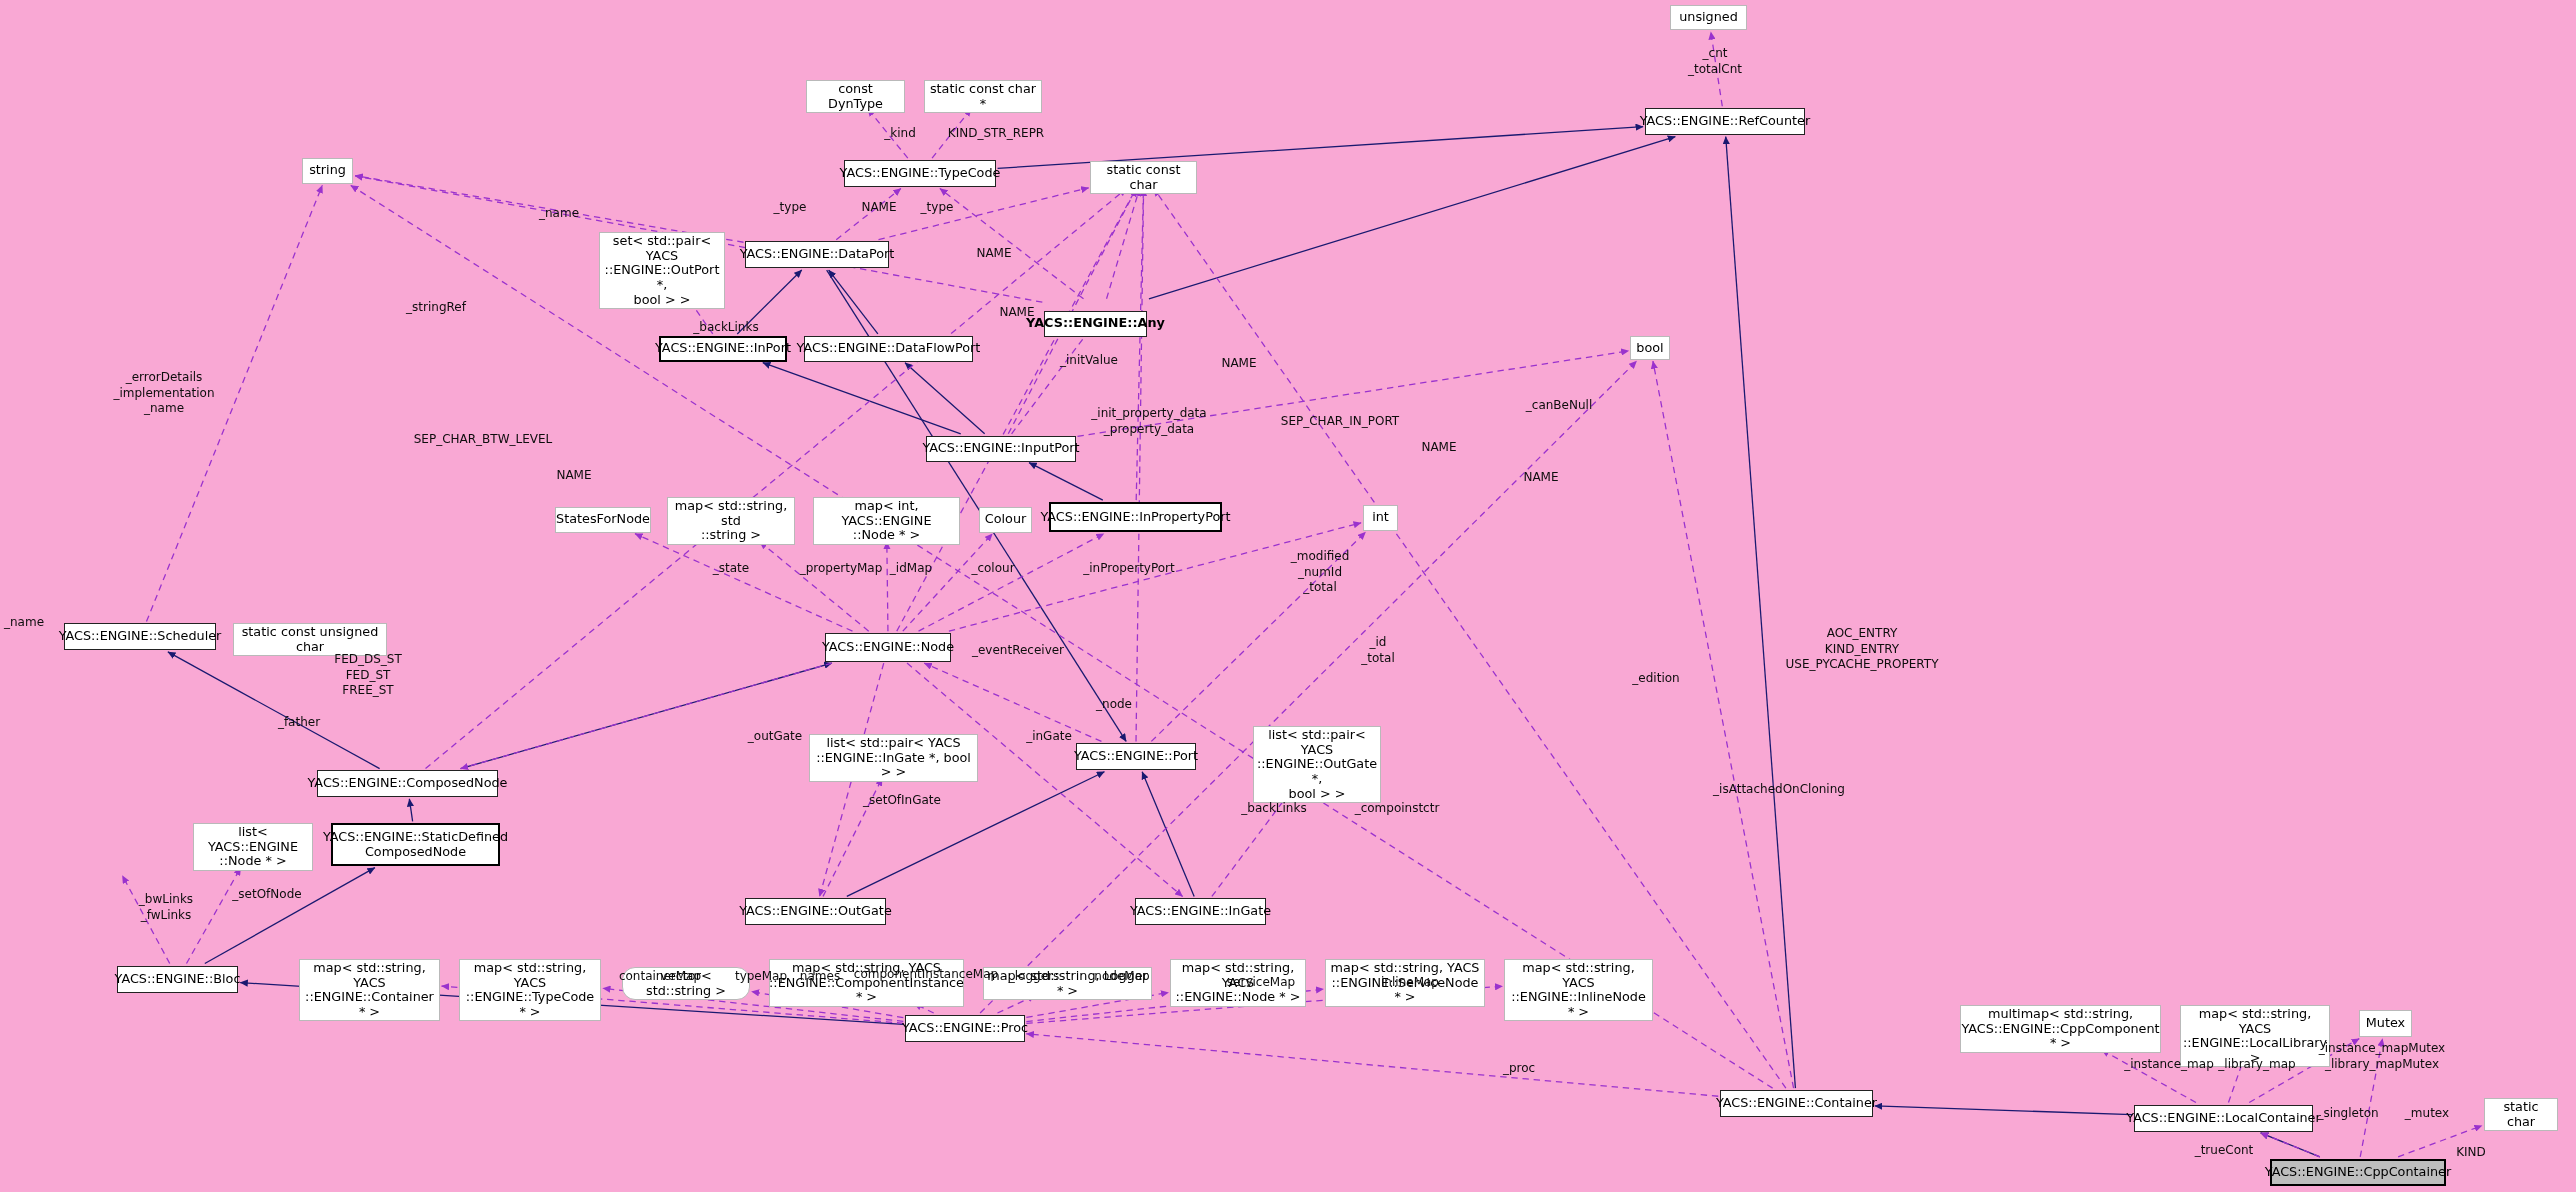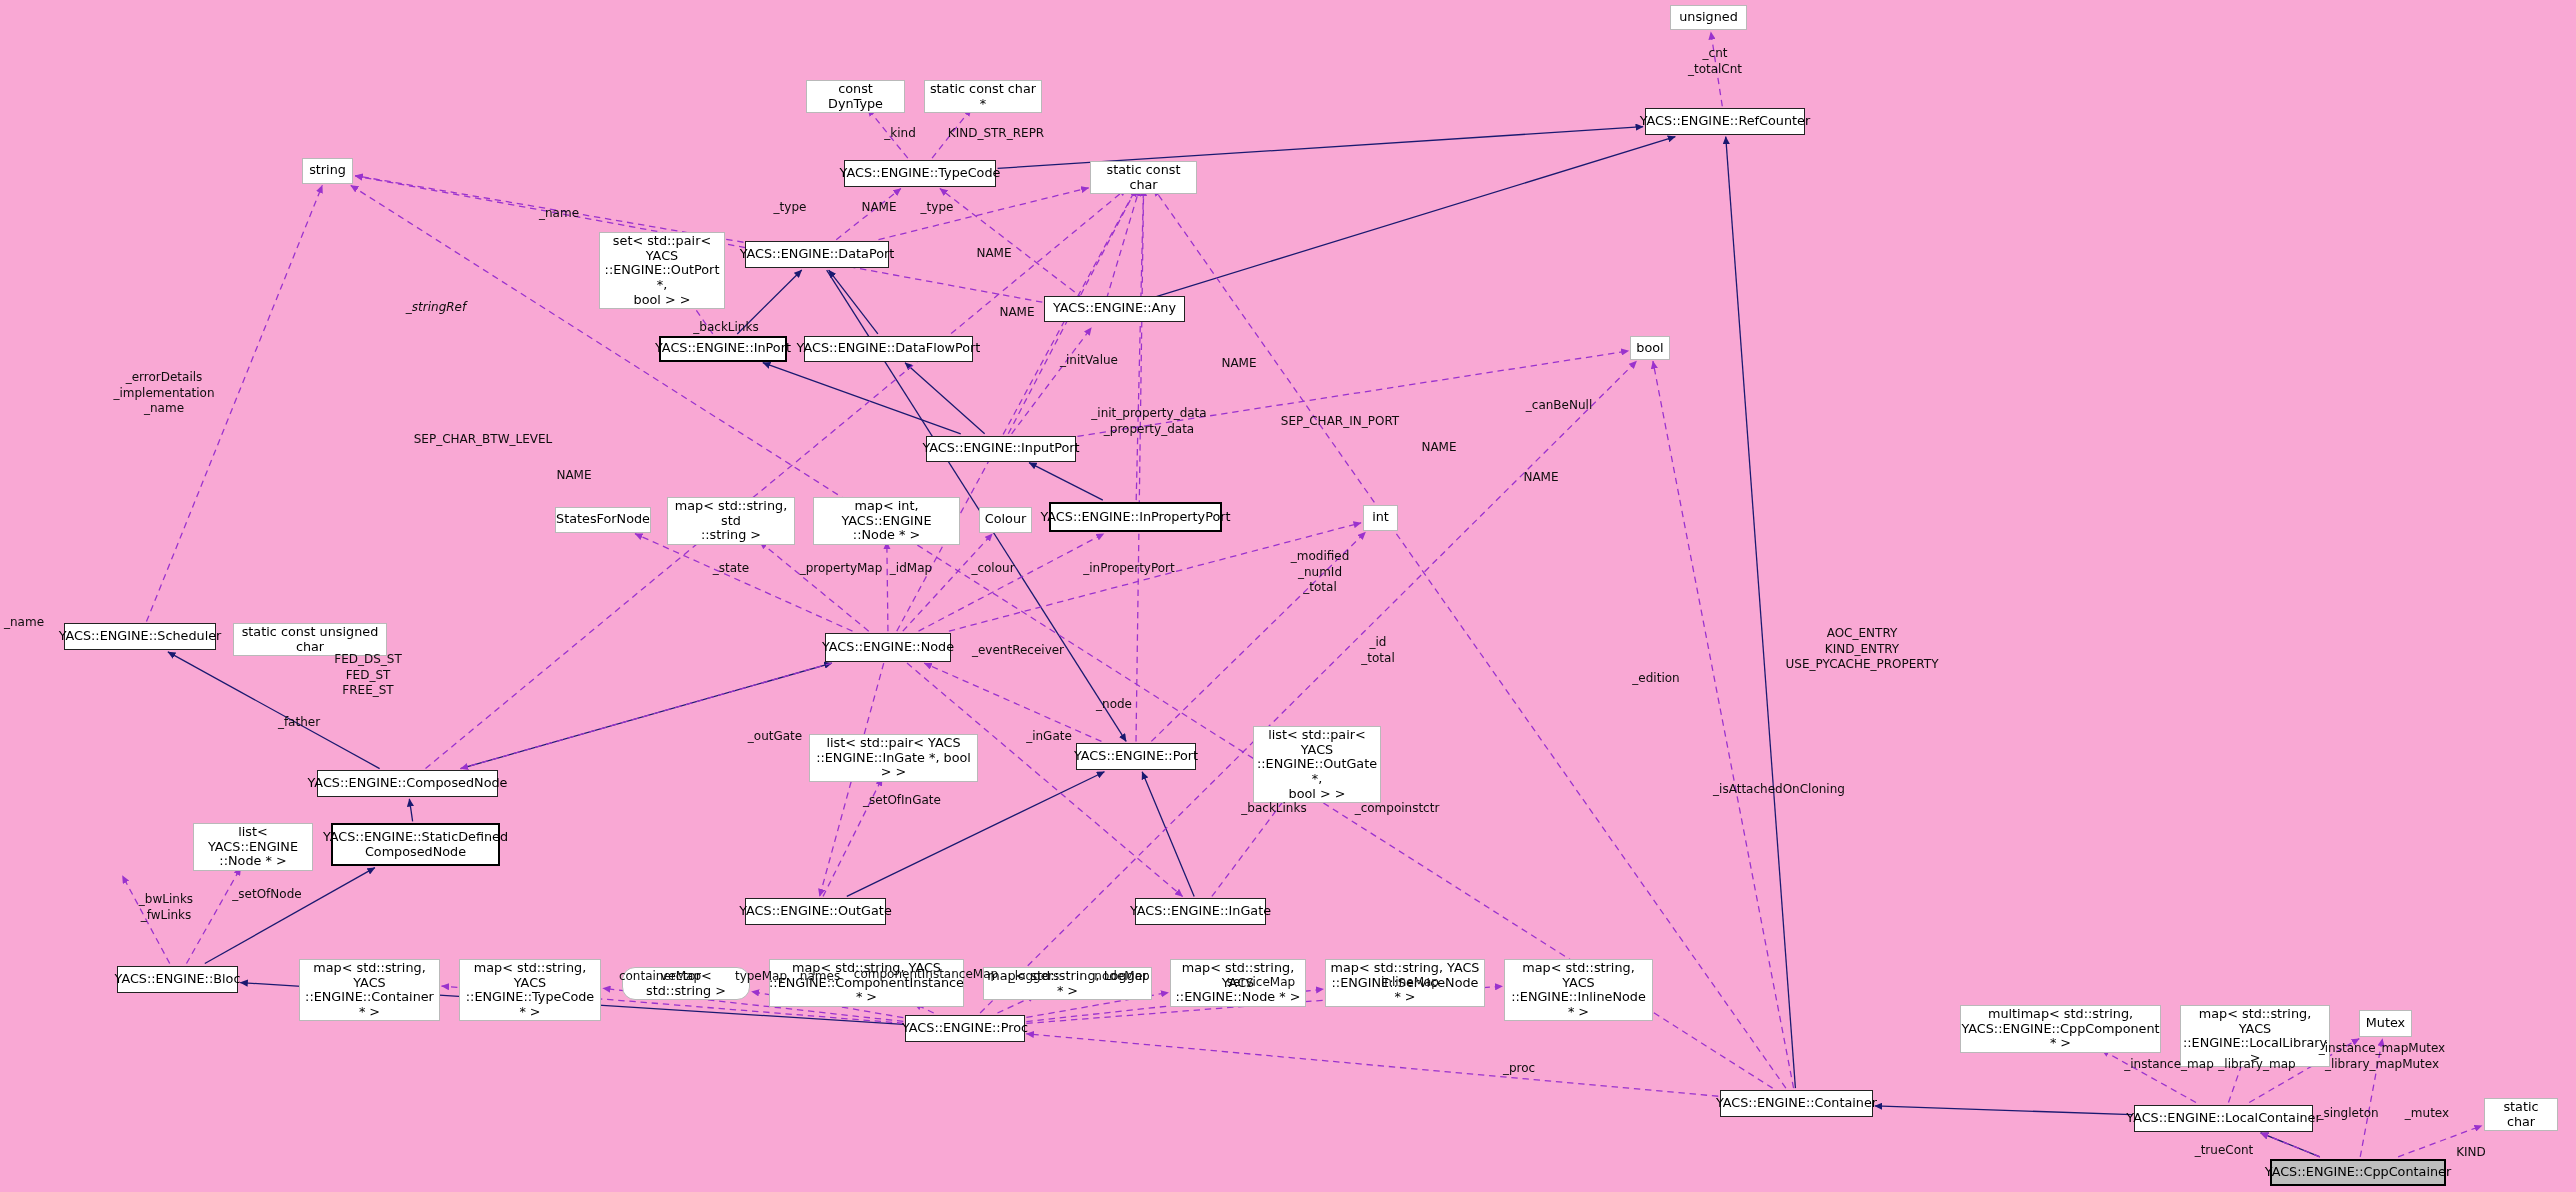--- a/index.html
+++ b/index.html
@@ -107,21 +107,21 @@
     <div class="node class" style="left: 1645px; top: 108px; width: 160px; min-height: 27px;">YACS::ENGINE::RefCounter</div>
     <div class="node plain" style="left: 806px; top: 80px; width: 99px; min-height: 27px;">const DynType</div>
     <div class="node plain" style="left: 924px; top: 80px; width: 118px; min-height: 27px;">static const char *</div>
     <div class="node class" style="left: 844px; top: 160px; width: 152px; min-height: 27px;">YACS::ENGINE::TypeCode</div>
     <div class="node plain" style="left: 1090px; top: 161px; width: 107px; min-height: 25.6px;">static const char</div>
     <div class="node plain" style="left: 302px; top: 158px; width: 51px; min-height: 25.6px;">string</div>
     <div class="node plain" style="left: 599px; top: 232px; width: 126px; min-height: 61px;">set&lt; std::pair&lt; YACS
 ::ENGINE::OutPort *,
 bool &gt; &gt;</div>
     <div class="node class" style="left: 745px; top: 241px; width: 144px; min-height: 27px;">YACS::ENGINE::DataPort</div>
-    <div class="node class" style="left: 1044px; top: 296px; width: 141px; min-height: 25.6px;">YACS::ENGINE::Any</div>
+    <div class="node class" style="left: 1044px; top: 311px; width: 103px; min-height: 25.6px; font-weight: bold;">YACS::ENGINE::Any</div>
     <div class="node class-bold" style="left: 659px; top: 336px; width: 128px; min-height: 25.6px;">YACS::ENGINE::InPort</div>
     <div class="node class" style="left: 804px; top: 336px; width: 169px; min-height: 25.6px;">YACS::ENGINE::DataFlowPort</div>
     <div class="node class" style="left: 926px; top: 436px; width: 150px; min-height: 25.6px;">YACS::ENGINE::InputPort</div>
     <div class="node plain" style="left: 1630px; top: 336px; width: 40px; min-height: 24px;">bool</div>
     <div class="node plain" style="left: 555px; top: 507px; width: 96px; min-height: 25.6px;">StatesForNode</div>
     <div class="node plain" style="left: 667px; top: 497px; width: 128px; min-height: 43px;">map&lt; std::string, std
 ::string &gt;</div>
     <div class="node plain" style="left: 813px; top: 497px; width: 147px; min-height: 43px;">map&lt; int, YACS::ENGINE
 ::Node * &gt;</div>
     <div class="node plain" style="left: 979px; top: 507px; width: 53px; min-height: 25.6px;">Colour</div>
@@ -172,21 +172,21 @@
 _totalCnt</div>
     <div class="elabel" style="left: 900px; top: 134px;">_kind</div>
     <div class="elabel" style="left: 996px; top: 134px;">KIND_STR_REPR</div>
     <div class="elabel" style="left: 790px; top: 208px;">_type</div>
     <div class="elabel" style="left: 879px; top: 208px;">NAME</div>
     <div class="elabel" style="left: 937px; top: 208px;">_type</div>
     <div class="elabel" style="left: 559px; top: 214px;">_name</div>
     <div class="elabel" style="left: 994px; top: 254px;">NAME</div>
     <div class="elabel" style="left: 1017px; top: 313px;">NAME</div>
     <div class="elabel" style="left: 726px; top: 328px;">_backLinks</div>
-    <div class="elabel" style="left: 436px; top: 308px; font-style: italic;">_stringRef</div>
+    <div class="elabel" style="left: 436px; top: 308px;">_stringRef</div>
     <div class="elabel" style="left: 1089px; top: 361px;">_initValue</div>
     <div class="elabel" style="left: 1239px; top: 364px;">NAME</div>
     <div class="elabel" style="left: 1559px; top: 406px;">_canBeNull</div>
     <div class="elabel" style="left: 1149px; top: 422px;">_init_property_data
 _property_data</div>
     <div class="elabel" style="left: 1340px; top: 422px;">SEP_CHAR_IN_PORT</div>
     <div class="elabel" style="left: 483px; top: 440px;">SEP_CHAR_BTW_LEVEL</div>
     <div class="elabel" style="left: 574px; top: 476px;">NAME</div>
     <div class="elabel" style="left: 1439px; top: 448px;">NAME</div>
     <div class="elabel" style="left: 1541px; top: 478px;">NAME</div>

